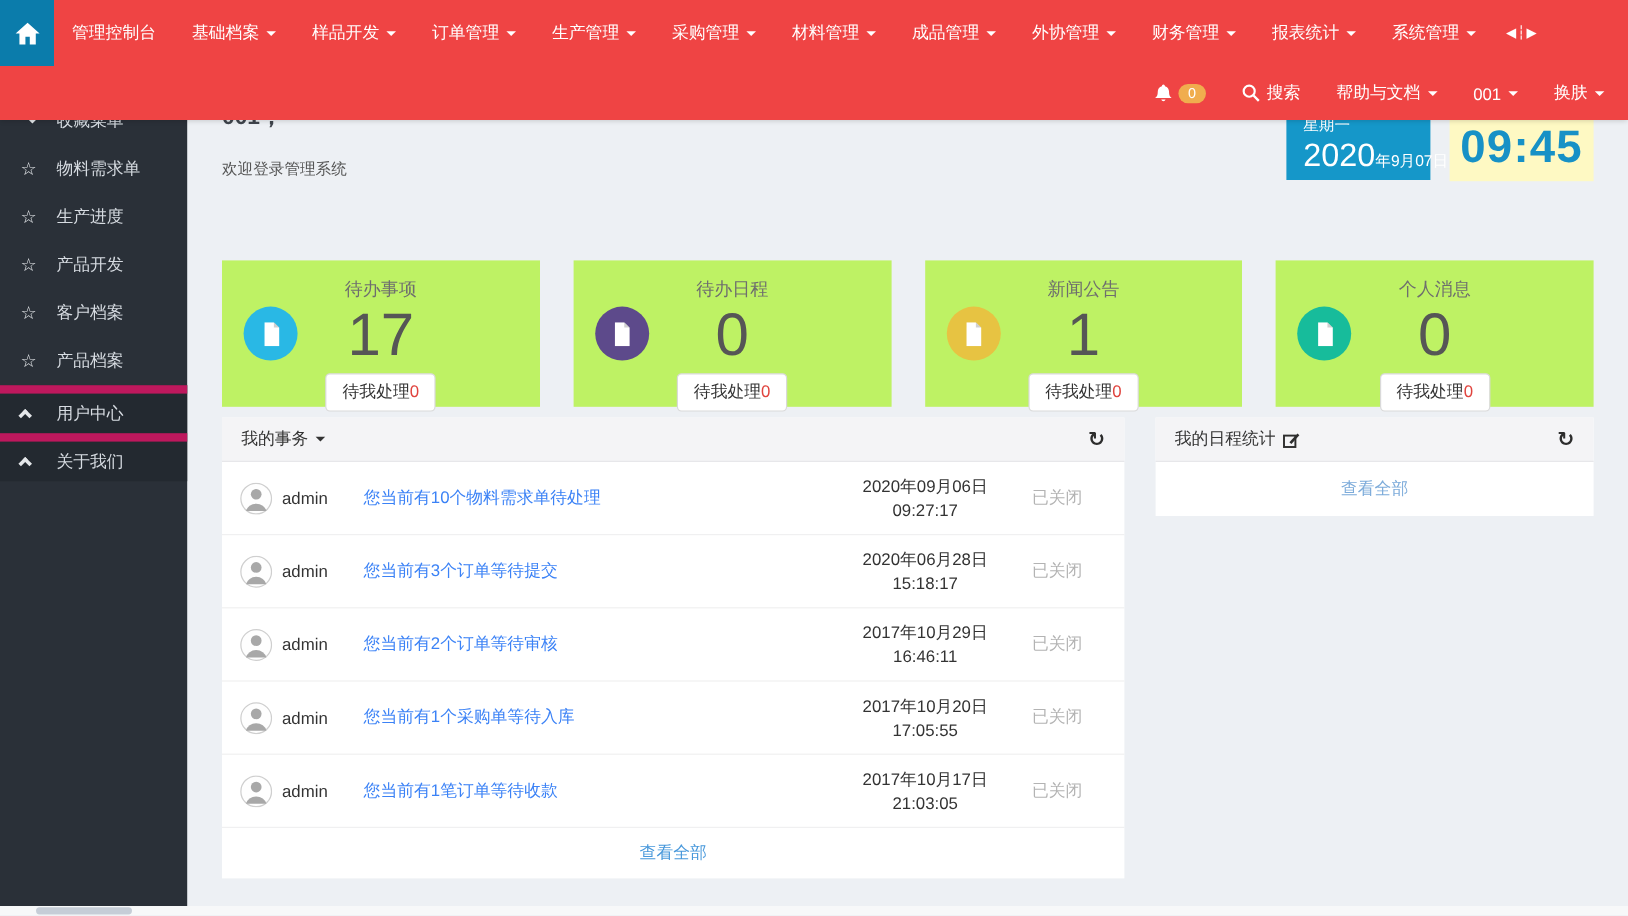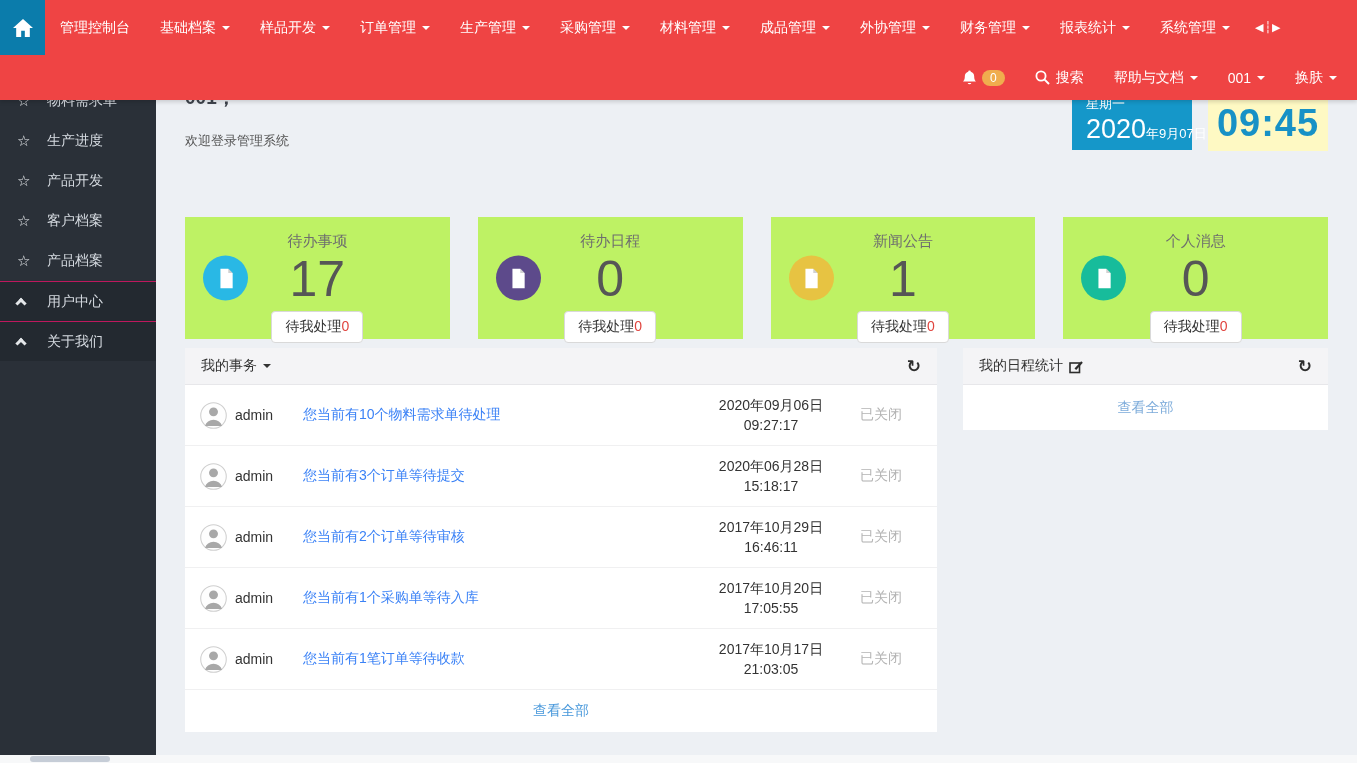--- a/index.html
+++ b/index.html
@@ -19,21 +19,21 @@
   .collapse-toggle { font-size:11px; letter-spacing:1px; padding:0 10px; cursor:pointer; display:flex; align-items:center; height:55px; }
   .header-row2 { height:45px; display:flex; align-items:center; justify-content:flex-end; padding-right:20px; font-size:14px; }
   .hr2-item { display:flex; align-items:center; margin-left:30px; cursor:pointer; }
   .badge { background:#f0ad4e; color:#fff; font-size:12px; border-radius:8px; padding:1px 8px; margin-left:5px; }
   .icon-gap { margin-right:6px; display:inline-flex; align-items:center; }
 
   
   .sidebar { position:absolute; left:0; top:0; width:156px; height:755px; background:#2a3038; z-index:5; padding-top:81px; }
   .side-item { height:40px; display:flex; align-items:center; color:#d7dce2; font-size:14px; cursor:pointer; }
   .side-item .ico { width:30px; margin-left:17px; display:flex; align-items:center; justify-content:flex-start; font-size:15px; color:#e4e7ea; }
-  .side-item.section { background:#232930; border-top:1px solid #be185d;text-align:center; }
+  .side-item.section { background:#232930; border-top:7px solid #be185d;text-align:center; }
   .chev-up { display:inline-block; width:8px; height:8px; border-left:3px solid #e4e7ea; border-top:3px solid #e4e7ea; transform:rotate(45deg) translate(1px,1px); }
 
   
   .greeting { position:absolute; left:185px; top:87px; z-index:1; }
   .greeting .name { font-size:19px; font-weight:bold; color:#40454d; line-height:22px; }
   .greeting .welcome { font-size:13px; color:#555; margin-top:23px; }
 
   
   .date-box { position:absolute; left:1072px; top:93px; width:120px; height:57px; background:#1597c9; color:#fff; z-index:6; padding:3px 0 0 14px; }
   .date-box .weekday { font-size:13px; line-height:16px; }
@@ -78,20 +78,26 @@
   .hscroll-thumb { position:absolute; left:30px; top:1px; width:80px; height:6px; background:#c6cdd7; border-radius:3px; cursor:pointer; }
 
   .star-ico { font-size:16px; }
   svg { display:block; }
 </style>
 </head>
 <body>
 
 <div class="sidebar">
   <div class="side-item">
+    <span class="ico">
+        <span class="caret" style="border-top-color:#e4e7ea;"></span>
+      </span>
+    <span>收藏菜单</span>
+  </div>
+  <div class="side-item">
     <span class="ico star-ico">☆</span>
     <span>物料需求单</span>
   </div>
   <div class="side-item">
     <span class="ico star-ico">☆</span>
     <span>生产进度</span>
   </div>
   <div class="side-item">
     <span class="ico star-ico">☆</span>
     <span>产品开发</span>

